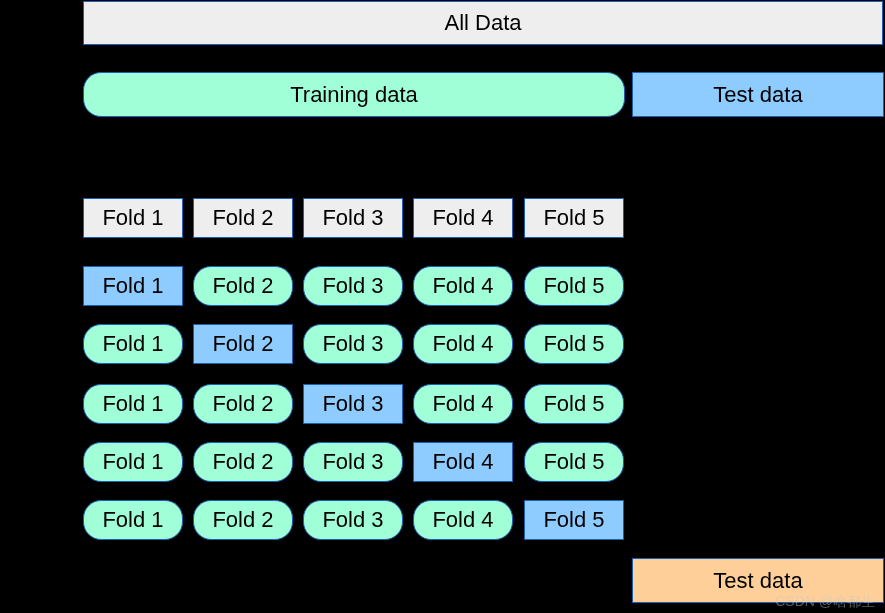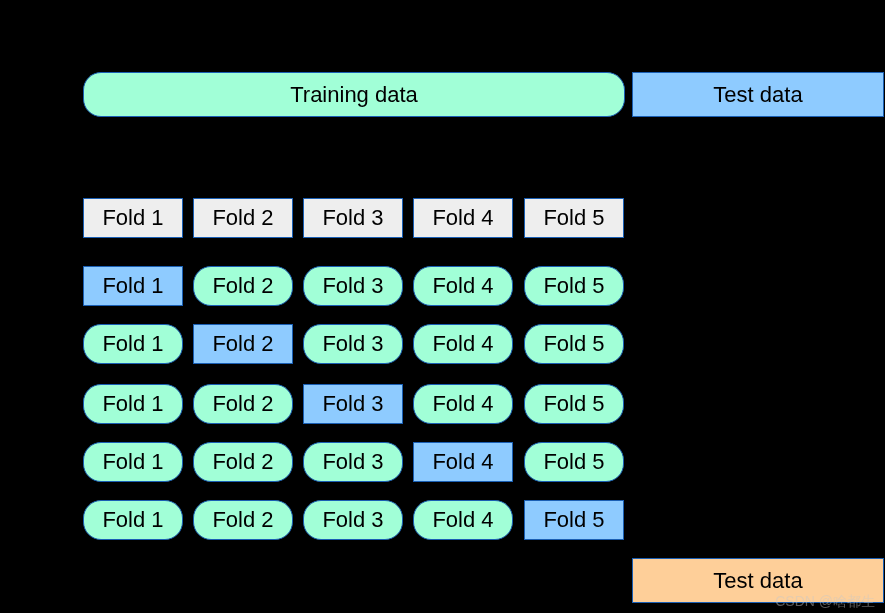--- a/index.html
+++ b/index.html
@@ -42,20 +42,23 @@
       color: rgba(200,200,200,0.45);
       font-family: sans-serif;
       margin-top: 44px;
     }
   </style>
 </head>
 <body>
 
 <div class="container">
 
+  <div class="box grey" style="left:83px; top:1px; width:800px; height:44px;">
+    <span>All Data</span>
+  </div>
 
   <div class="box mint" style="left:83px; top:72px; width:542px; height:45px;">
     <span>Training data</span>
   </div>
   <div class="box blue" style="left:632px; top:72px; width:252px; height:45px;">
     <span>Test data</span>
   </div>
 
   <div class="box grey" style="left:83px; top:198px; width:100px; height:40px;">
     <span>Fold 1</span>

